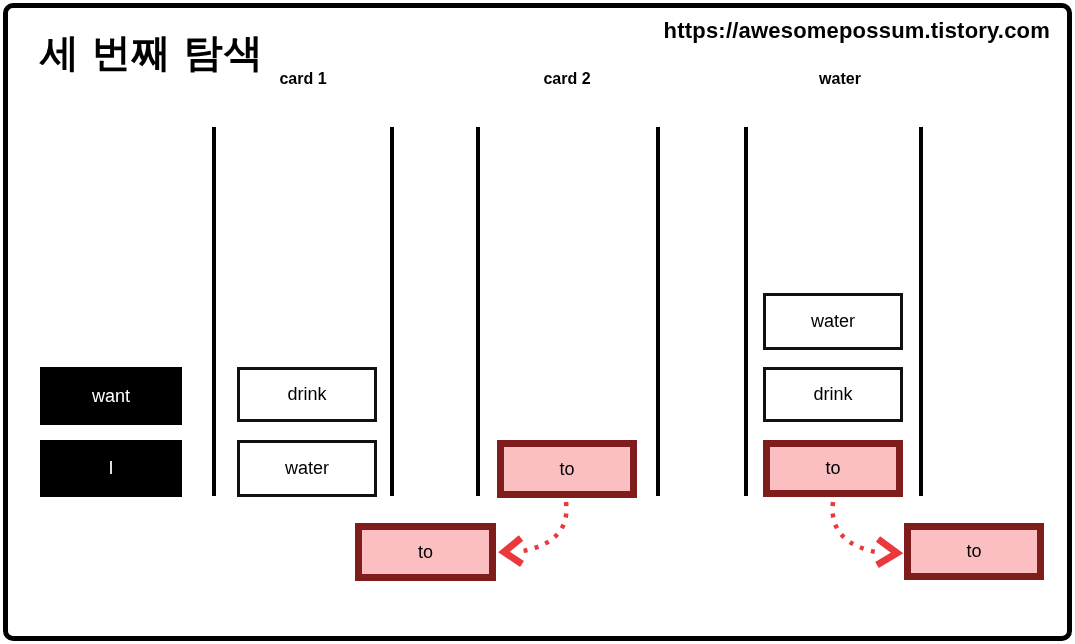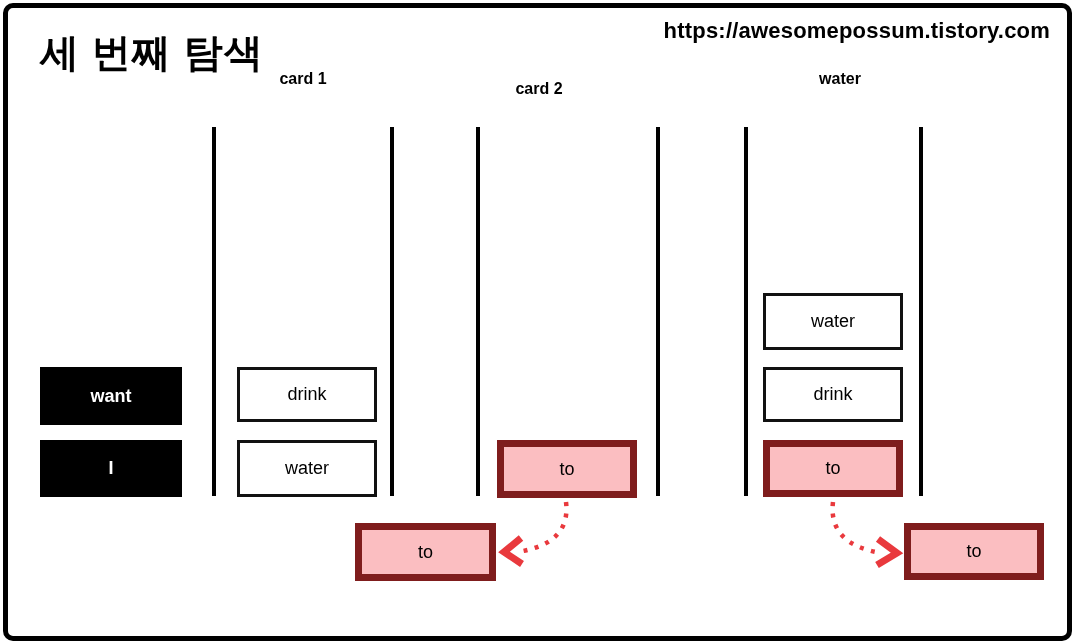--- a/index.html
+++ b/index.html
@@ -24,37 +24,37 @@
     position:absolute;top:70px;width:180px;text-align:center;
     font-size:16px;font-weight:600;
   }
   .wall{
     position:absolute;top:127px;width:4px;height:369px;background:#000;
   }
   .box{
     position:absolute;display:flex;align-items:center;justify-content:center;
     font-size:18px;font-weight:500;box-sizing:border-box;
   }
-  .box--black{background:#000;color:#fff;font-weight:700;}
+  .box--black{background:#000;color:#fff;font-weight:400;}
   .box--white{background:#fff;border:3px solid #111;}
   .box--pink{background:var(--pink,#fbbec1);border:7px solid #7f1d1d;}
   svg.arrows{position:absolute;left:0;top:0;pointer-events:none;}
   .dotted{fill:none;stroke:var(--red,#e9393d);stroke-width:4.5;stroke-dasharray:4 7.5;}
   .head{fill:none;stroke:var(--red,#e9393d);stroke-width:7;stroke-linejoin:miter;}
 </style>
 </head>
 <body>
 
 <div class="frame"></div>
 
 <div class="title">세 번째 탐색</div>
 <div class="url">https://awesomepossum.tistory.com</div>
 
 <div class="col-label" style="left:213px;">card 1</div>
-<div class="col-label" style="left:449px;margin-top:10px;">card 2</div>
+<div class="col-label" style="left:477px;">card 2</div>
 <div class="col-label" style="left:750px;">water</div>
 
 <div class="wall" style="left:212px;"></div>
 <div class="wall" style="left:390px;"></div>
 <div class="wall" style="left:476px;"></div>
 <div class="wall" style="left:656px;"></div>
 <div class="wall" style="left:744px;"></div>
 <div class="wall" style="left:919px;"></div>
 
 <div class="box box--black" style="left:40px;top:367px;width:142px;height:58px;">want</div>

